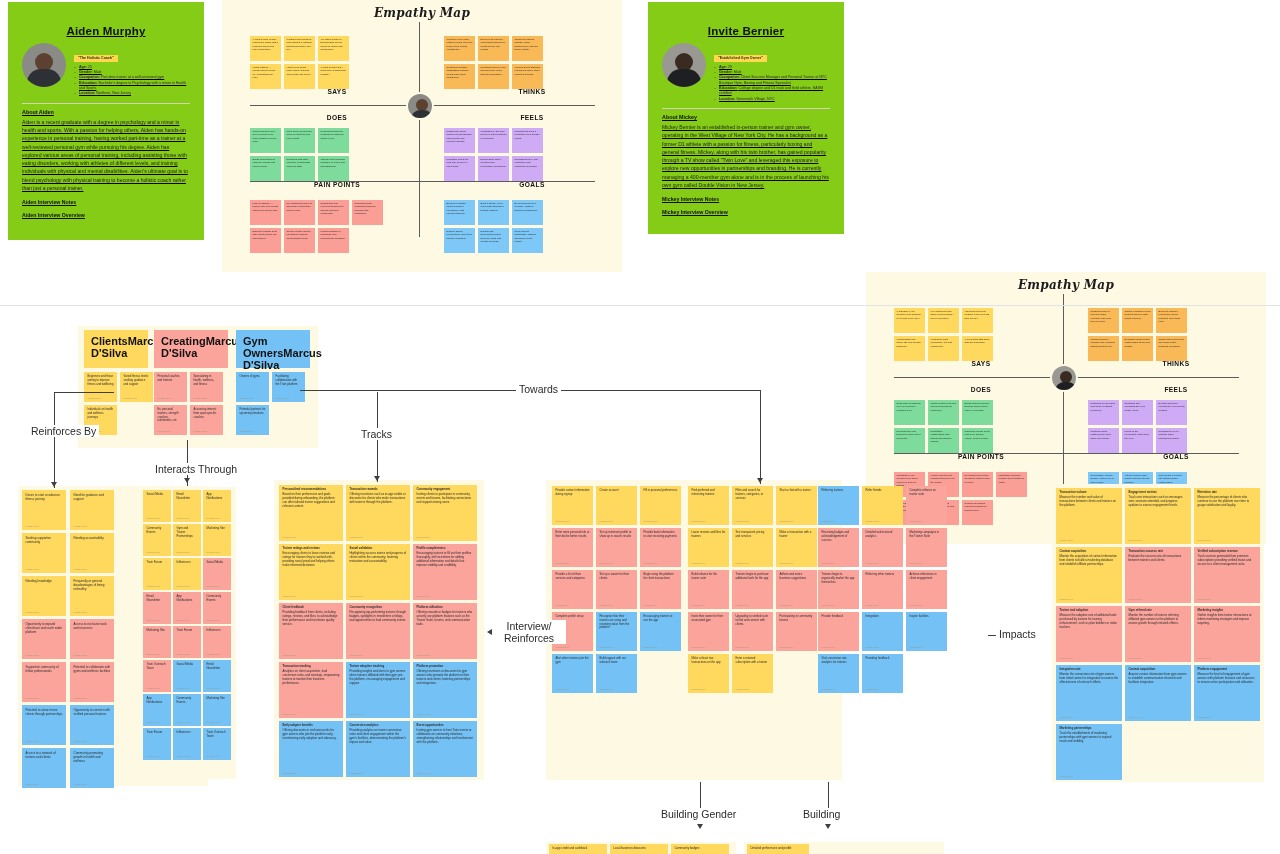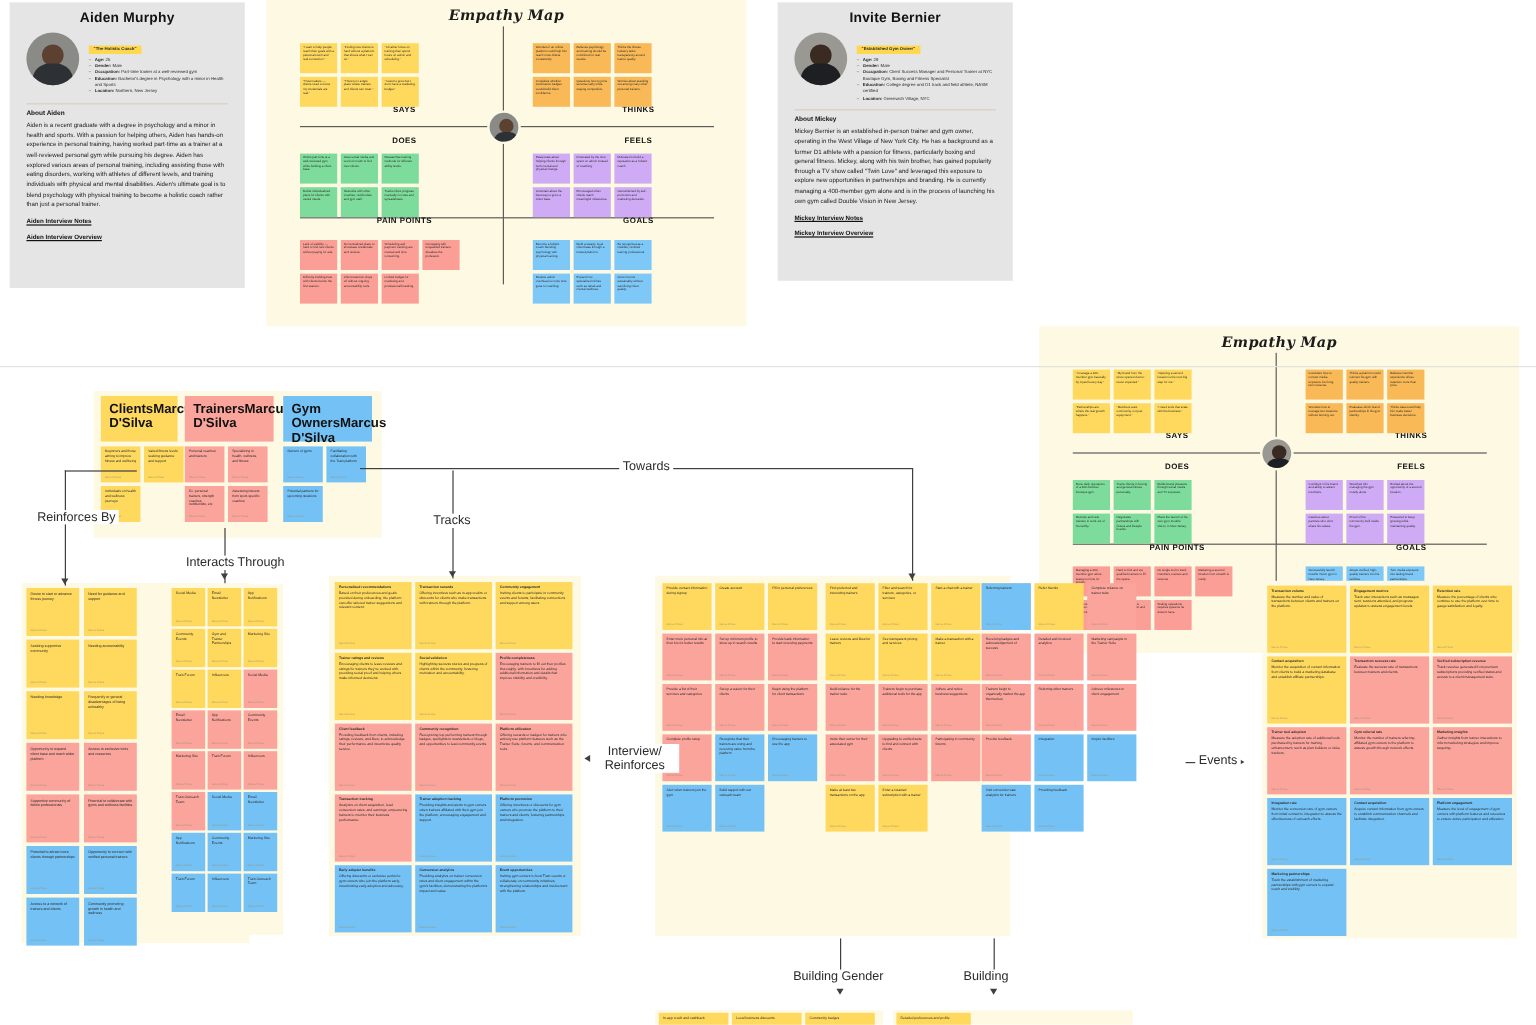--- a/index.html
+++ b/index.html
@@ -1,21 +1,21 @@
 <!DOCTYPE html>
 <html><head>
 <meta charset="utf-8">
 <style>
   * { box-sizing: border-box; margin:0; padding:0; }
   html,body { width:1280px; height:854px; background:#fff;
     font-family:"Liberation Sans", sans-serif; overflow:hidden; }
   #board { position:relative; width:1280px; height:854px; }
 
   .abs { position:absolute; }
-  .persona { background:#e5e5e5; padding:7px 14px; }
+  .persona { background:#84cc16; padding:23px 14px;text-decoration:underline; }
   .persona h1 { font-size:11.5px; text-align:center; font-weight:bold; color:#111;
     letter-spacing:.2px; margin-bottom:6px; }
   .p-top { display:flex; gap:8px; align-items:flex-start; }
   .p-photo { width:44px; height:44px; border-radius:50%; flex:none;
     background:#8a8a86; overflow:hidden; position:relative; }
   .p-photo .head { position:absolute; width:18px; height:18px; border-radius:50%;
     background:#5c4030; left:13px; top:10px; }
   .p-photo .body { position:absolute; width:34px; height:24px; border-radius:14px 14px 0 0;
     background:#2d3136; left:5px; top:26px; }
   .p-photo.dark { background:#9a9893; }
@@ -285,21 +285,21 @@
         <span class="st-a">Marcus D'Silva</span>
       </div>
       <div class="sticky s-yellow" style="left: 42px; top: 46px; width: 33px; height: 30px; font-size: 2.8px; line-height: 1.35; color: rgb(42, 42, 42);">
         <span class="st-b">Varied fitness levels seeking guidance and support</span>
         <span class="st-a">Marcus D'Silva</span>
       </div>
       <div class="sticky s-yellow" style="left: 6px; top: 79px; width: 33px; height: 30px; font-size: 2.8px; line-height: 1.35; color: rgb(42, 42, 42);">
         <span class="st-b">Individuals on health and wellness journeys</span>
         <span class="st-a">Marcus D'Silva</span>
       </div>
-      <div class="bigcard s-red" style="left: 76px; top: 4px; width: 74px; height: 38px;"><span>Trainers</span><span class="st-a">Marcus D'Silva</span></div>
+      <div class="bigcard s-red" style="left: 76px; top: 4px; width: 74px; height: 38px;"><span>Creating</span><span class="st-a">Marcus D'Silva</span></div>
       <div class="sticky s-red" style="left: 76px; top: 46px; width: 33px; height: 30px; font-size: 2.8px; line-height: 1.35; color: rgb(42, 42, 42);">
         <span class="st-b">Personal coaches and trainers</span>
         <span class="st-a">Marcus D'Silva</span>
       </div>
       <div class="sticky s-red" style="left: 112px; top: 46px; width: 33px; height: 30px; font-size: 2.8px; line-height: 1.35; color: rgb(42, 42, 42);">
         <span class="st-b">Specializing in health, wellness, and fitness</span>
         <span class="st-a">Marcus D'Silva</span>
       </div>
       <div class="sticky s-red" style="left: 76px; top: 79px; width: 33px; height: 30px; font-size: 2.8px; line-height: 1.35; color: rgb(42, 42, 42);">
         <span class="st-b">Ex. personal trainers, strength coaches, nutritionists, etc</span>
@@ -834,21 +834,21 @@
       <div class="conn-label" style="left: 358px; top: 428px;">Tracks</div>
       <div class="conn" style="left: 300px; top: 390px; width: 460px; height: 1px; background: rgb(63, 63, 63);"></div>
       <div class="conn" style="left: 760px; top: 390px; width: 1px; height: 94px; background: rgb(63, 63, 63);"></div>
       <div class="arrow-d" style="left: 756.5px; top: 478px;"></div>
       <div class="conn-label" style="left: 516px; top: 383px;">Towards</div>
       <div class="arrow-l" style="left: 487px; top: 629px;"></div>
       <div class="arrow-r" style="left: 536px; top: 629px;"></div>
       <div class="conn-label two" style="left: 492px; top: 620px;">Interview/ Reinforces</div>
       <div class="conn" style="left: 988px; top: 635px; width: 46px; height: 1px; background: rgb(63, 63, 63);"></div>
       <div class="arrow-r" style="left: 1032px; top: 631.5px;"></div>
-      <div class="conn-label" style="left: 996px; top: 628px;">Events</div>
+      <div class="conn-label" style="left: 996px; top: 628px;">Impacts</div>
       <div class="conn" style="left: 700px; top: 782px; width: 1px; height: 28px; background: rgb(63, 63, 63);"></div>
       <div class="conn-label" style="left: 658px; top: 808px;">Building Gender</div>
       <div class="arrow-d" style="left: 696.5px; top: 824px;"></div>
       <div class="conn" style="left: 828px; top: 782px; width: 1px; height: 28px; background: rgb(63, 63, 63);"></div>
       <div class="conn-label" style="left: 800px; top: 808px;">Building</div>
       <div class="arrow-d" style="left: 824.5px; top: 824px;"></div>
     </div>
 
 </div>
 

